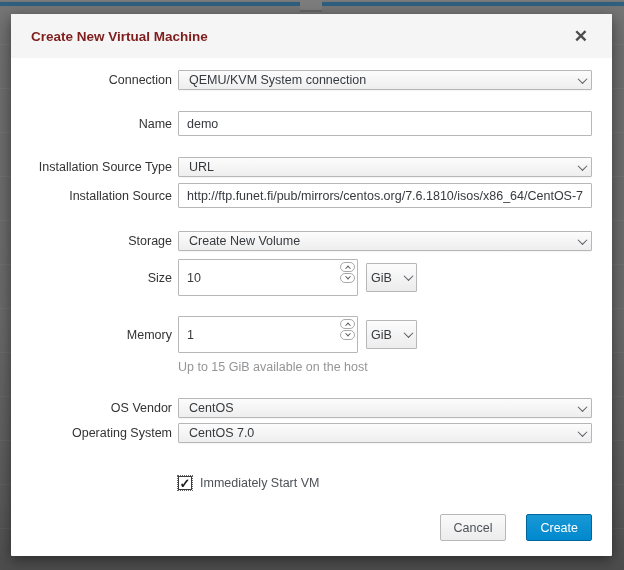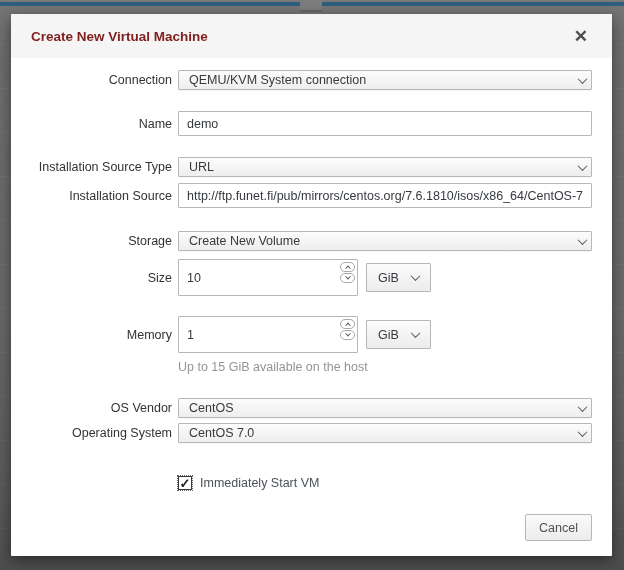--- a/index.html
+++ b/index.html
@@ -76,21 +76,21 @@
     padding:0;
   }
   .spin-btn .c {
     width:4px; height:4px; border-right:1.3px solid #55595e; border-bottom:1.3px solid #55595e;
   }
   .spin-btn .c.up   { transform:rotate(-135deg) translate(-1px,-1px); }
   .spin-btn .c.down { transform:rotate(45deg) translate(-1px,-1px); }
   .unit-btn {
     height:29px; border:1px solid #b7b7b7; border-radius:1px;
     background:linear-gradient(180deg,#fcfcfc,#ececec);
-    display:inline-flex; align-items:center; gap:13px; padding:0 11px;
+    display:inline-flex; align-items:center; gap:13px; padding:0 4px;
     font-size:12.5px; color:#363a3e; cursor:pointer;
     font-family:"Liberation Sans", sans-serif;
   }
   .helper { font-size:12.5px; color:#939597; }
   
   .checkbox-row { display:flex; align-items:center; gap:8px; }
   .checkbox {
     width:14px; height:14px; background:#fff; border:1px solid #3a3a3a;
     outline:1px dotted #666; outline-offset:0px;
     display:flex; align-items:center; justify-content:center; cursor:pointer;
@@ -242,16 +242,17 @@
       <span class="checkbox-row">
         <span class="checkbox">
           <span>✓</span>
         </span>
         <span class="checkbox-label">Immediately Start VM</span>
       </span>
     </div>
 
     <div class="dialog-footer">
       <button class="btn btn-cancel">Cancel</button>
+      <button class="btn btn-create">Create</button>
     </div>
 
   </div>
 </div>
 
 </body></html>

